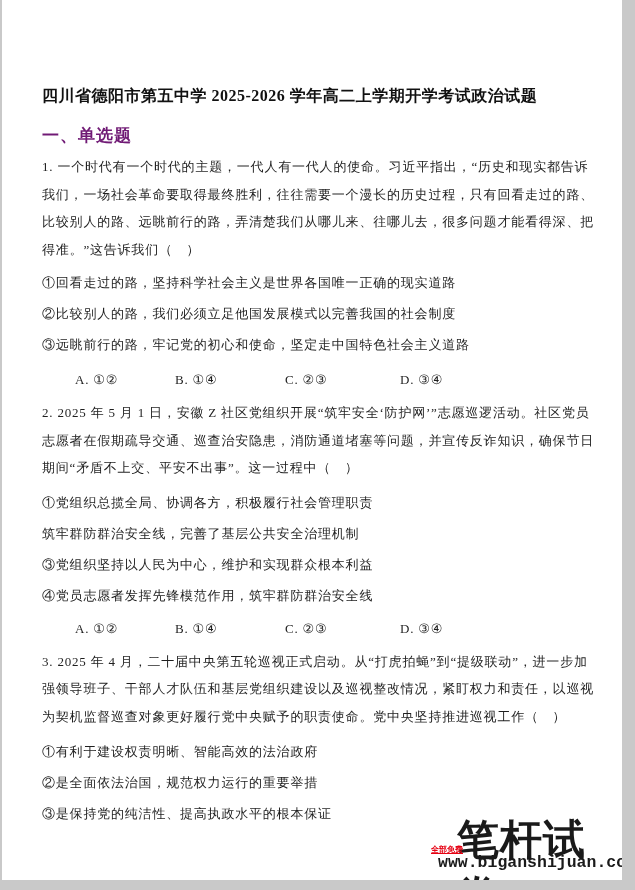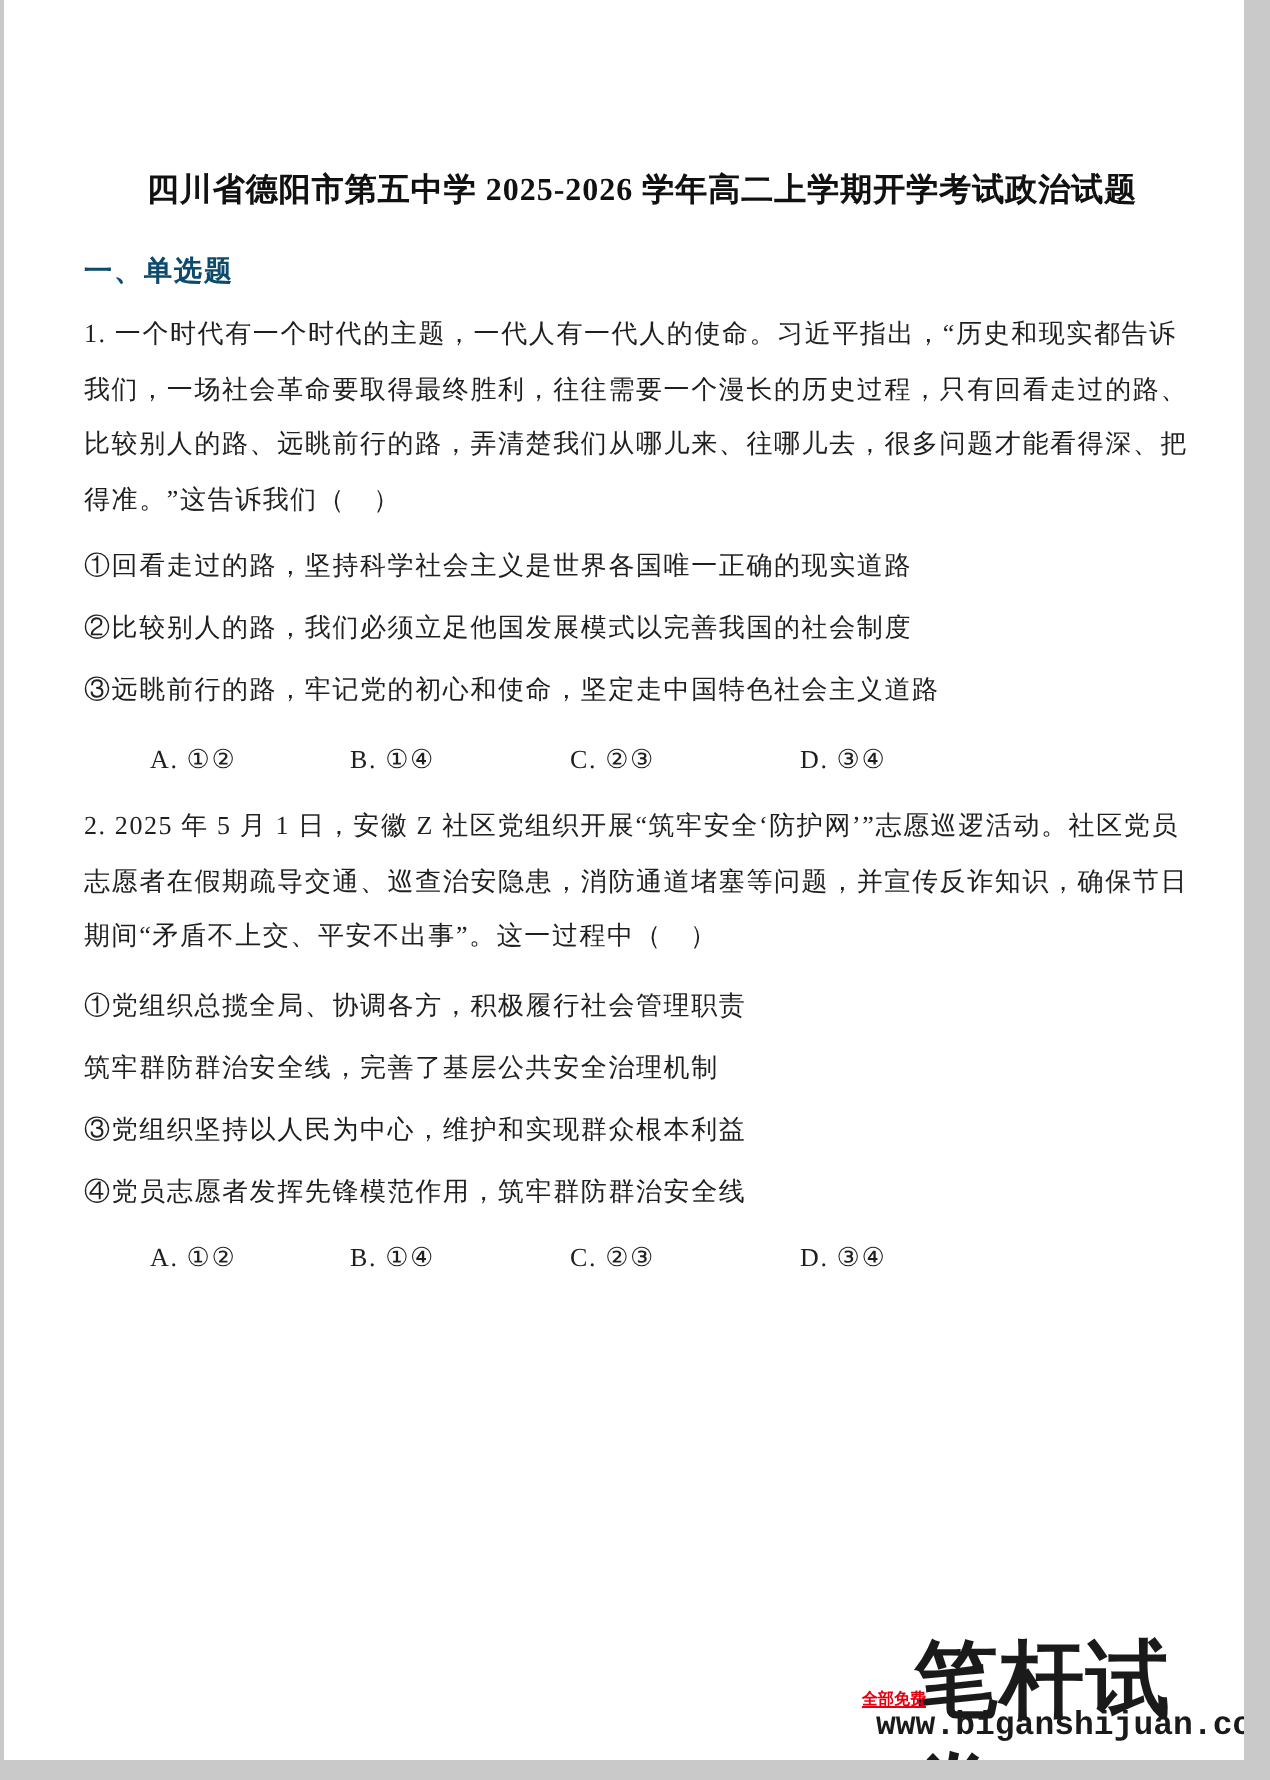--- a/index.html
+++ b/index.html
@@ -19,35 +19,35 @@
     height: 880px;
     background: #ffffff;
     overflow: hidden;
   }
   .content {
     padding: 85px 22px 0 40px;
     color: #1f1f1f;
   }
   .doc-title {
     margin: 0;
-    text-align: center;
+    text-align: left;
     font-size: 16px;
     font-weight: bold;
     line-height: 21px;
     letter-spacing: 0.5px;
     color: #111;
     font-family: "Liberation Serif", "DejaVu Serif", serif;
   }
   .section-heading {
     margin-top: 16px;
-    font-size: 14px;
+    font-size: 17px;
     font-weight: bold;
     line-height: 27px;
     letter-spacing: 1px;
-    color: #0c4a6e;
+    color: #701a75;
     font-family: "Liberation Sans", "DejaVu Sans", sans-serif;
   }
   .question { margin-top: 4px; }
   .q-stem {
     margin: 0 0 0 0;
     font-size: 13px;
     line-height: 27.5px;
     letter-spacing: 0.8px;
     color: #1f1f1f;
   }
@@ -138,20 +138,28 @@
           <div class="q-statement">①党组织总揽全局、协调各方，积极履行社会管理职责</div>
           <div class="q-statement">筑牢群防群治安全线，完善了基层公共安全治理机制</div>
           <div class="q-statement">③党组织坚持以人民为中心，维护和实现群众根本利益</div>
           <div class="q-statement">④党员志愿者发挥先锋模范作用，筑牢群防群治安全线</div>
         </div>
         <div class="q-choices">
           <span class="choice c0">A. ①②</span><span class="choice c1">B. ①④</span><span class="choice c2">C. ②③</span><span class="choice c3">D. ③④</span>
         </div>
       </div>
 
+      <div class="question q3-gap">
+        <p class="q-stem">3. 2025 年 4 月，二十届中央第五轮巡视正式启动。从“打虎拍蝇”到“提级联动”，进一步加强领导班子、干部人才队伍和基层党组织建设以及巡视整改情况，紧盯权力和责任，以巡视为契机监督巡查对象更好履行党中央赋予的职责使命。党中央坚持推进巡视工作（　）</p>
+        <div class="q-statements">
+          <div class="q-statement">①有利于建设权责明晰、智能高效的法治政府</div>
+          <div class="q-statement">②是全面依法治国，规范权力运行的重要举措</div>
+          <div class="q-statement">③是保持党的纯洁性、提高执政水平的根本保证</div>
+        </div>
+      </div>
 
     </div>
 
     <div class="watermark">
       <div class="wm-brand" style="color: rgb(26, 26, 26);">笔杆试卷</div>
       <div class="wm-free" style="color: rgb(230, 0, 18);">全部免费</div>
       <div class="wm-url" style="color: rgb(26, 26, 26);">www.biganshijuan.com</div>
     </div>
   </div>
 </div>

